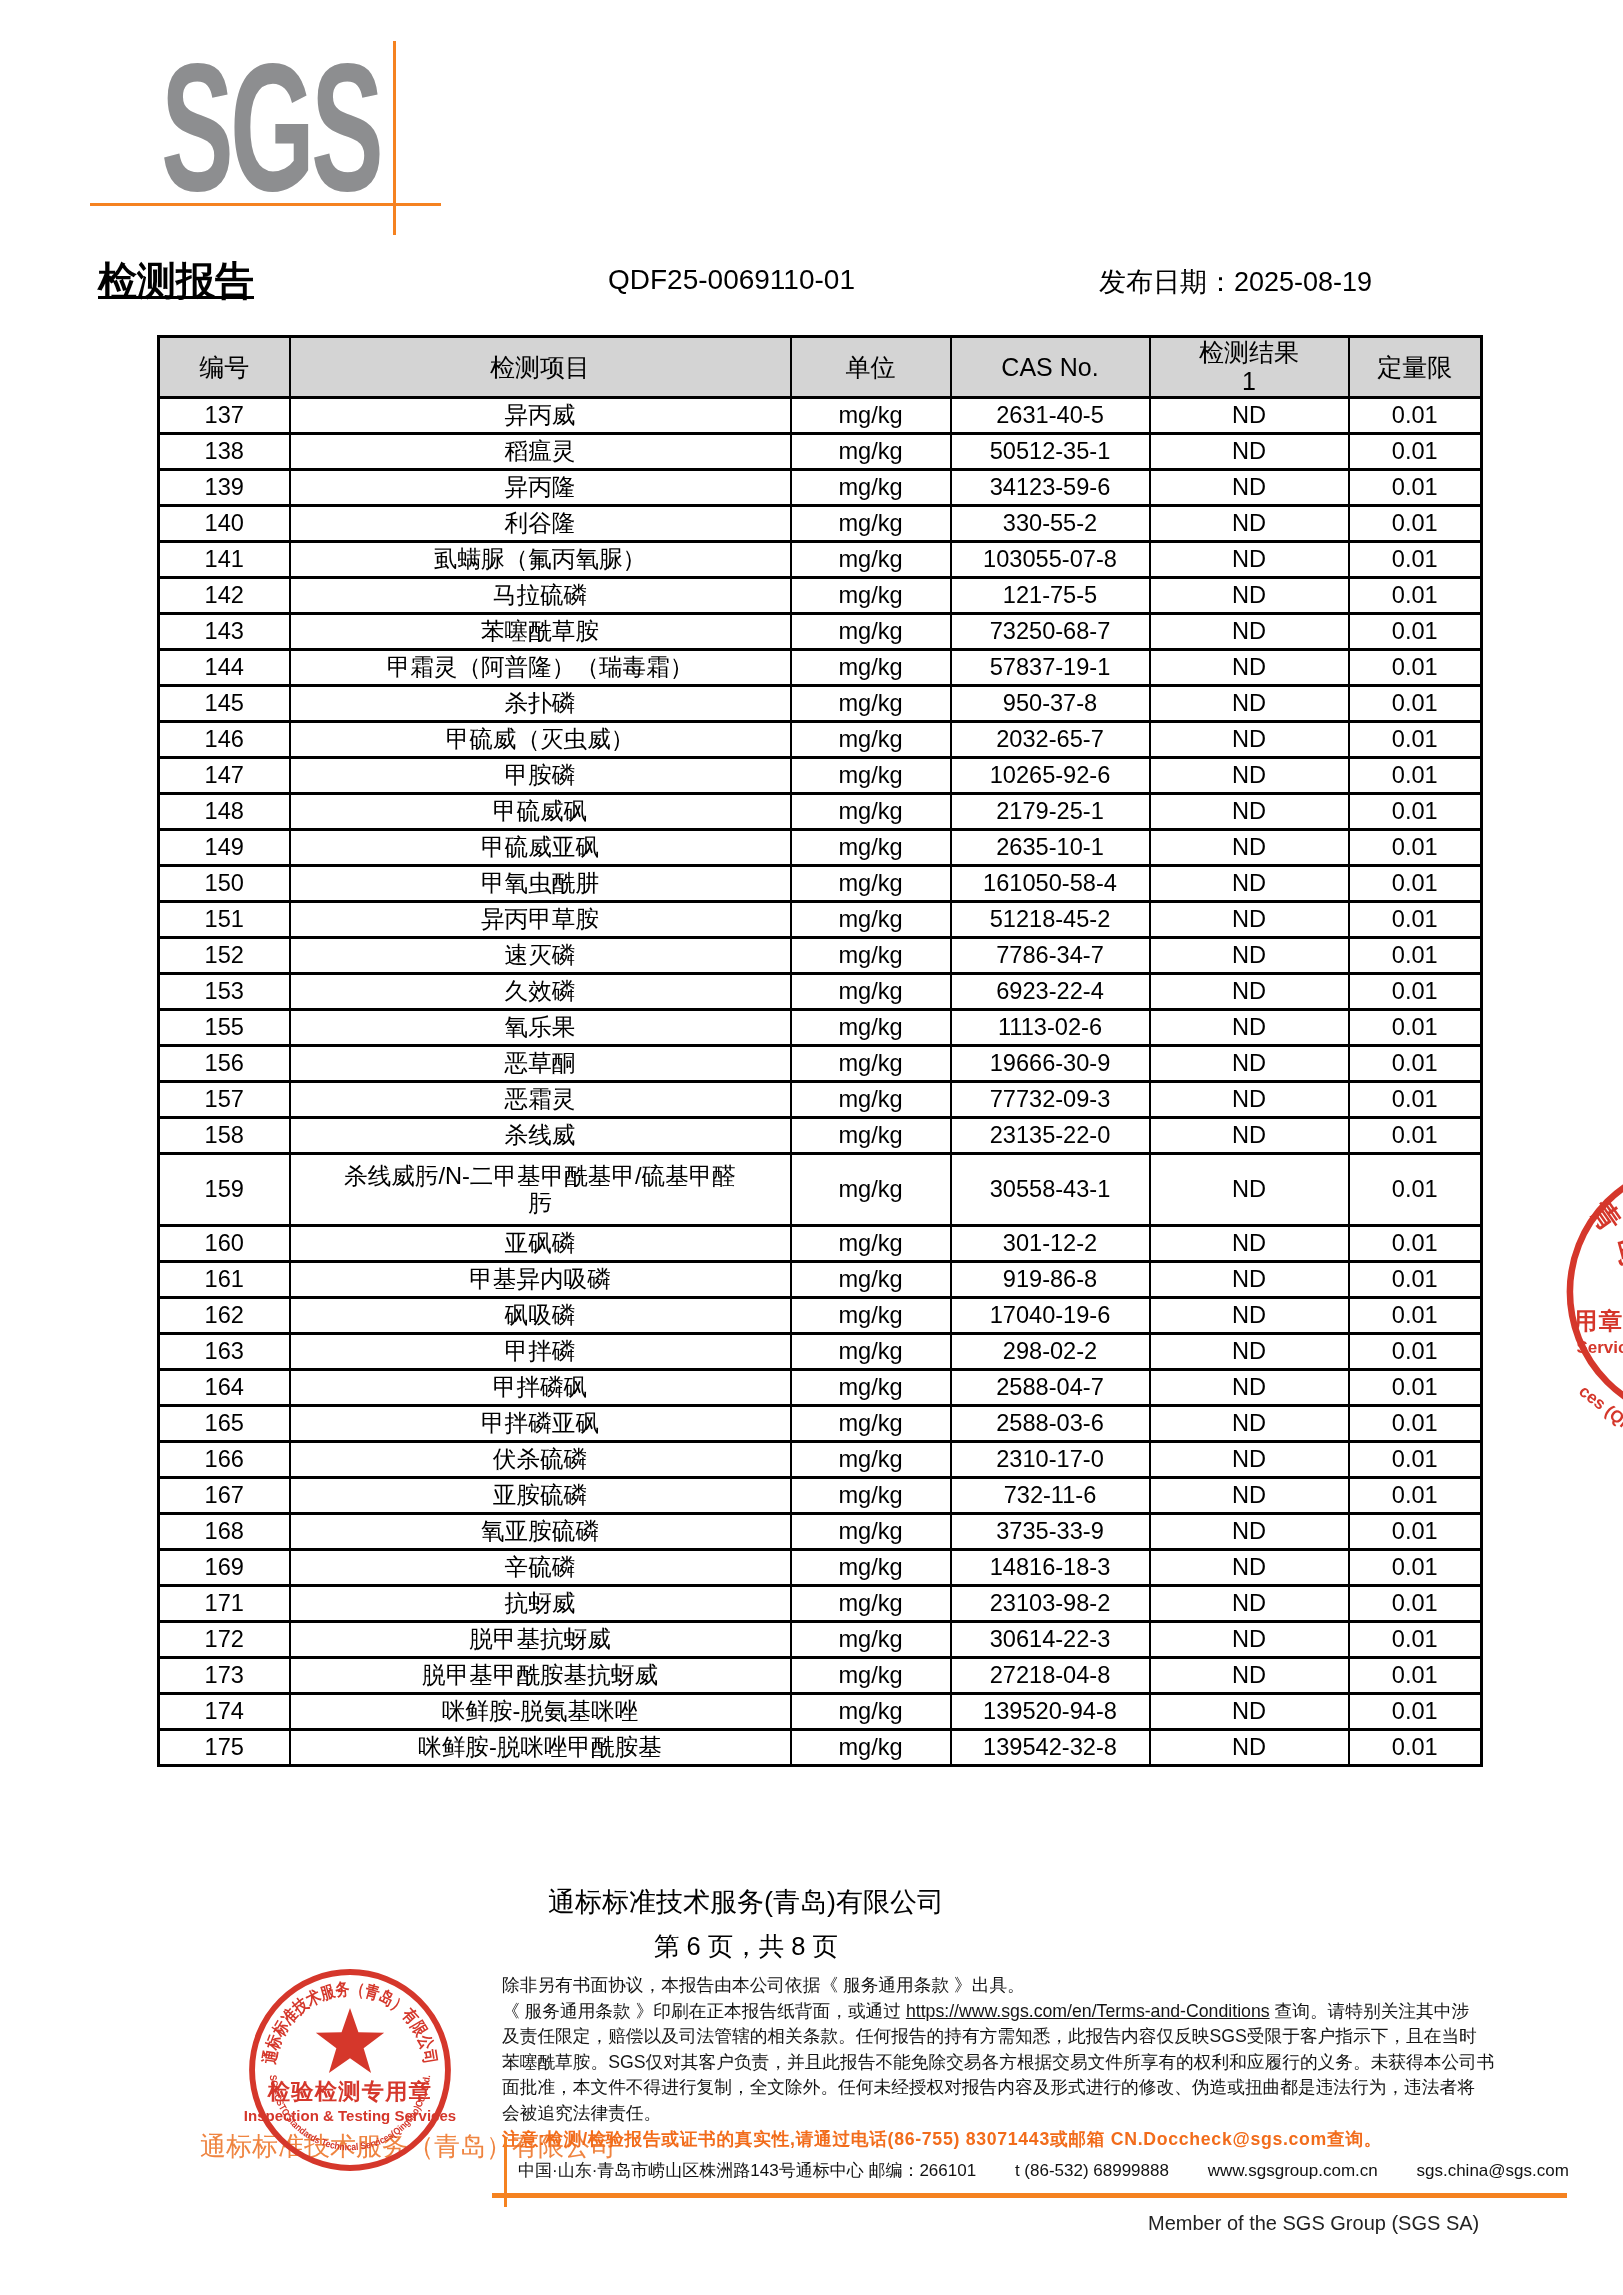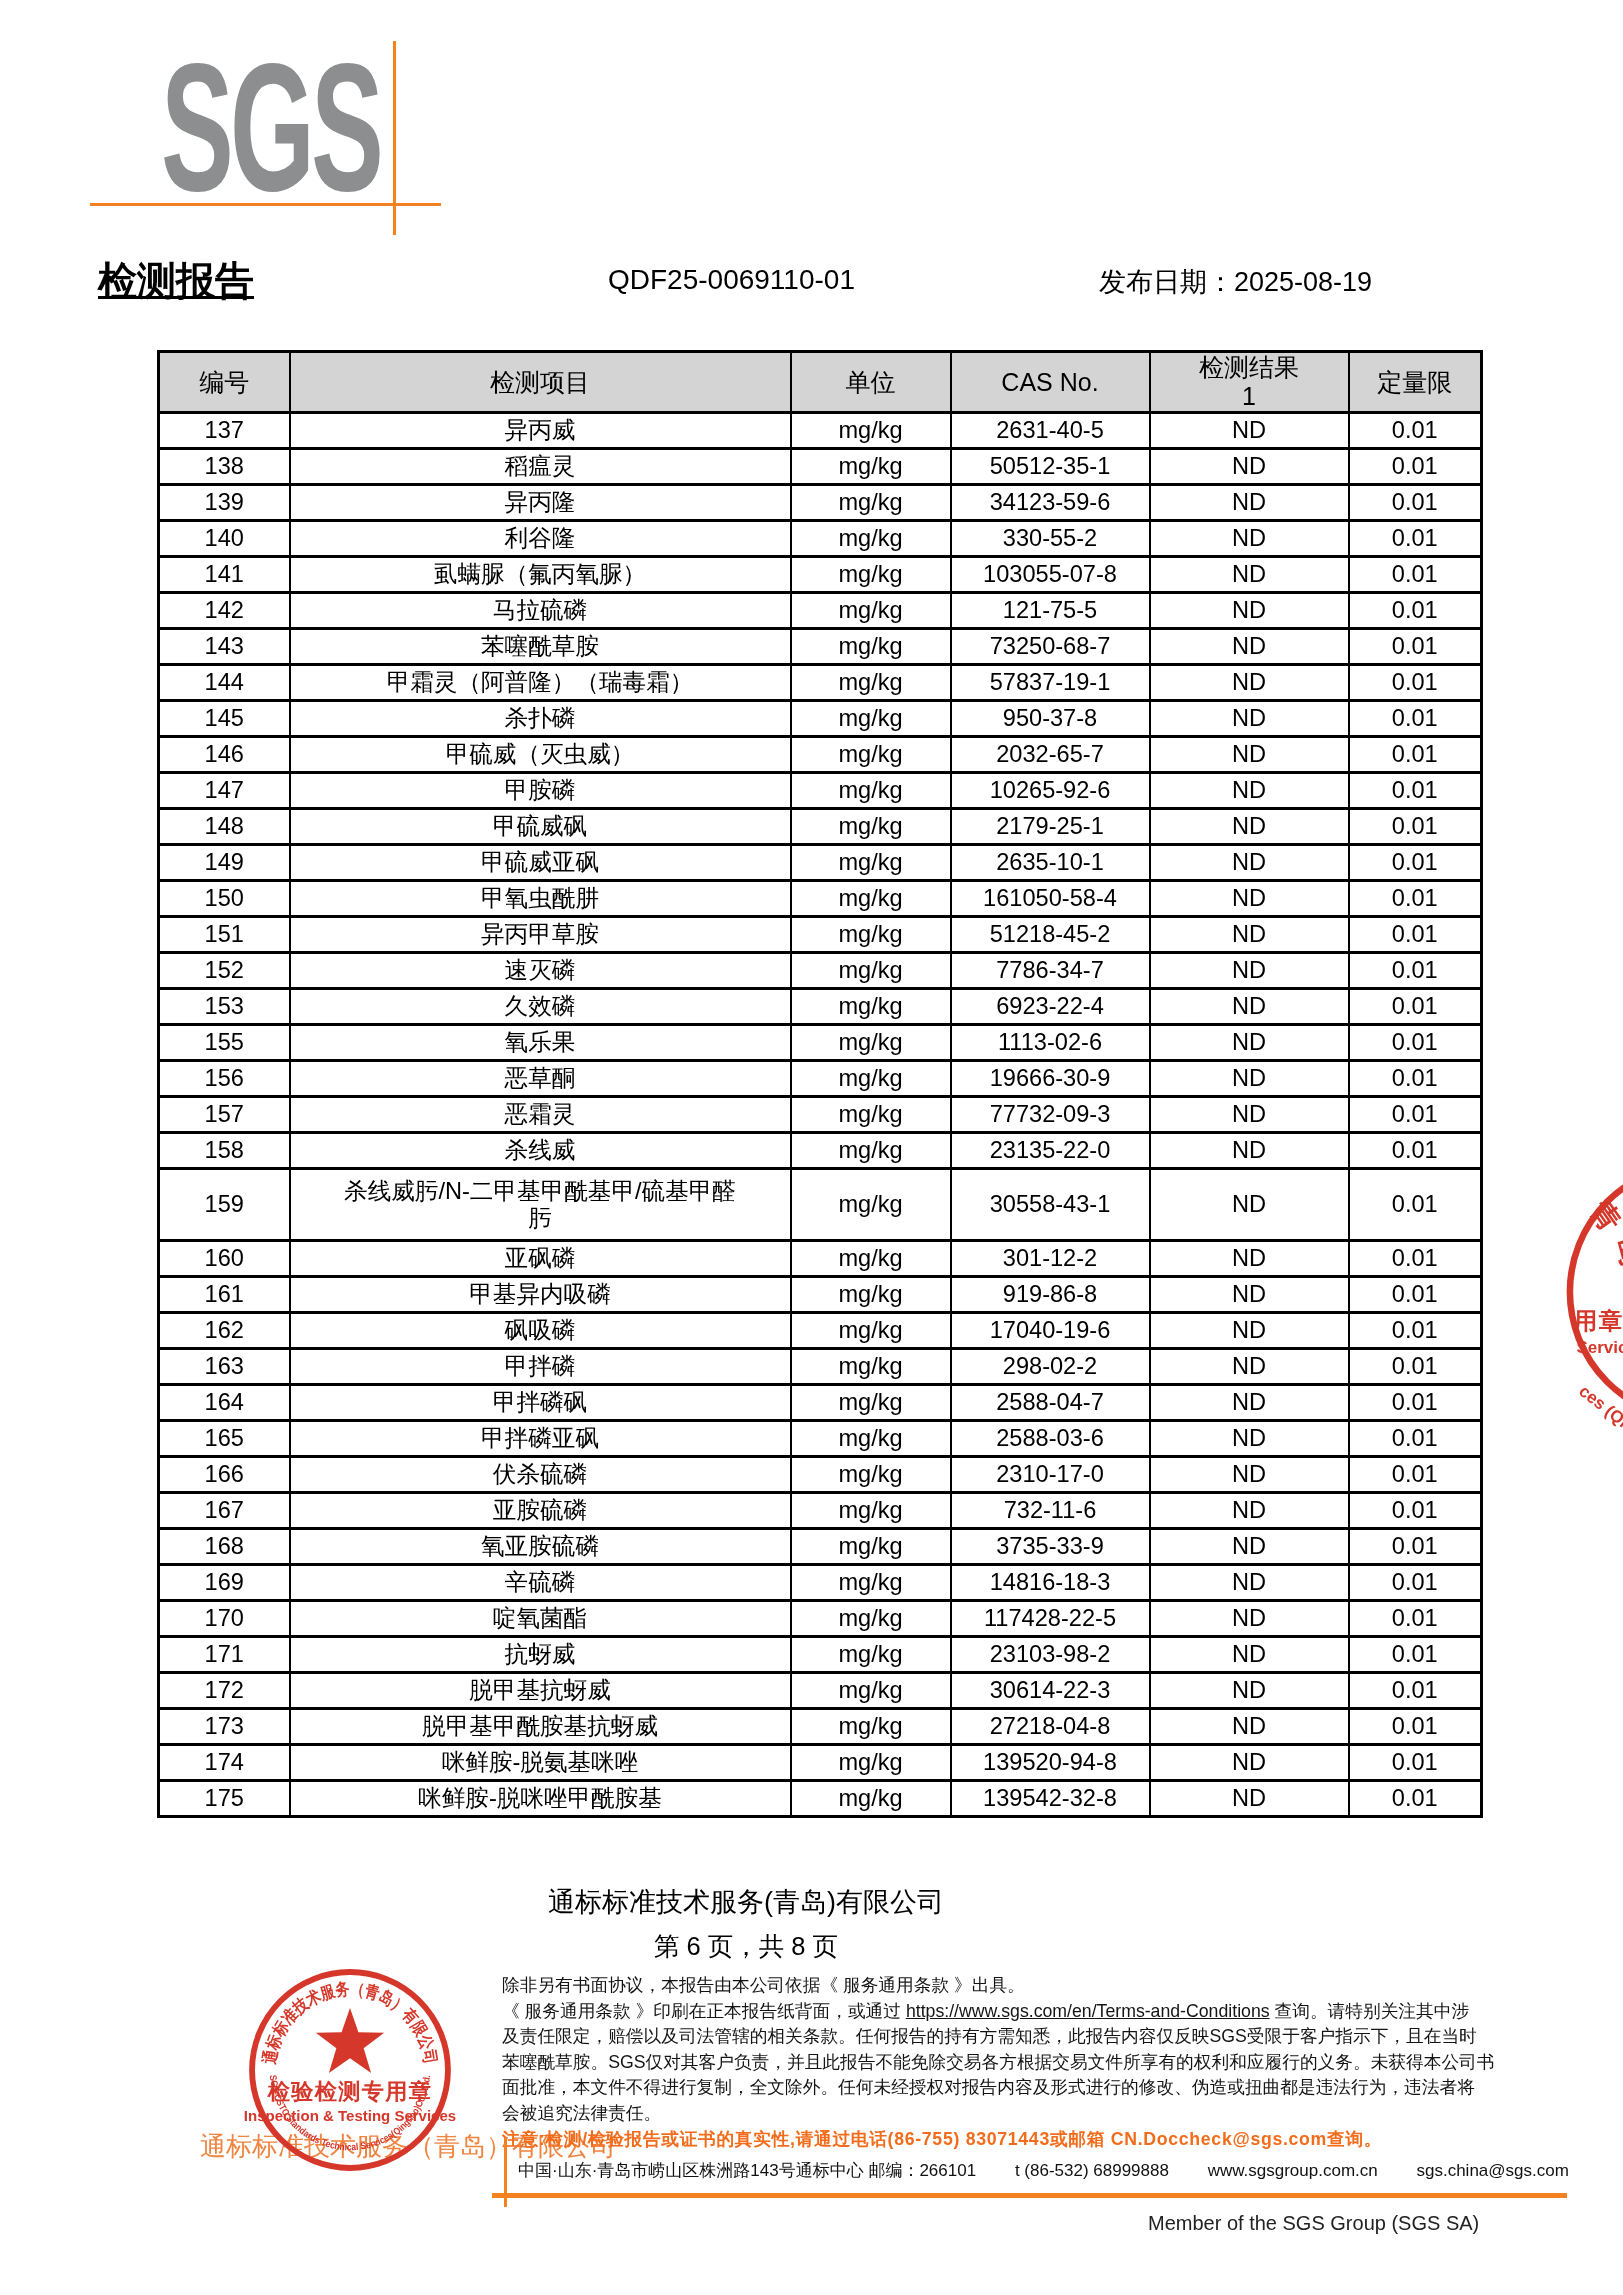--- a/index.html
+++ b/index.html
@@ -15,21 +15,21 @@
     letter-spacing:-6.5px;transform:scaleX(0.60);transform-origin:left top;
   }
   .logo-vline{position:absolute;left:393px;top:41px;width:3.3px;height:194px;background:#f58220;}
   .logo-hline{position:absolute;left:90px;top:203px;width:351px;height:3.3px;background:#f58220;}
   .doc-title{position:absolute;left:98px;top:254px;font-size:39px;font-weight:bold;text-decoration:underline;}
   .report-no{position:absolute;left:608px;top:264px;font-size:28px;}
   .issue-date{position:absolute;left:1099px;top:264px;font-size:27px;}
 
   
   table.report-table{
-    position:absolute;left:157px;top:350px;width:1323px;
+    position:absolute;left:157px;top:335px;width:1323px;
     border-collapse:collapse;table-layout:fixed;border:3.9px solid #000;
   }
   .report-table th,.report-table td{
     border-left:2px solid #000;border-right:2px solid #000;
     border-top:3.3px solid #000;border-bottom:3.3px solid #000;
     text-align:center;vertical-align:middle;padding:0;
     white-space:pre-line;overflow:hidden;
   }
   .report-table thead th{background:#d4d4d4;height:58px;font-weight:400;font-size:25px;line-height:1.15;}
   .report-table tbody td{height:33px;font-size:23.6px;line-height:1.12;}
@@ -339,28 +339,20 @@
   </tr>
       <tr>
     <td>169</td>
     <td>辛硫磷</td>
     <td>mg/kg</td>
     <td>14816-18-3</td>
     <td>ND</td>
     <td>0.01</td>
   </tr>
       <tr>
-    <td>170</td>
-    <td>啶氧菌酯</td>
-    <td>mg/kg</td>
-    <td>117428-22-5</td>
-    <td>ND</td>
-    <td>0.01</td>
-  </tr>
-      <tr>
     <td>171</td>
     <td>抗蚜威</td>
     <td>mg/kg</td>
     <td>23103-98-2</td>
     <td>ND</td>
     <td>0.01</td>
   </tr>
       <tr>
     <td>172</td>
     <td>脱甲基抗蚜威</td>

